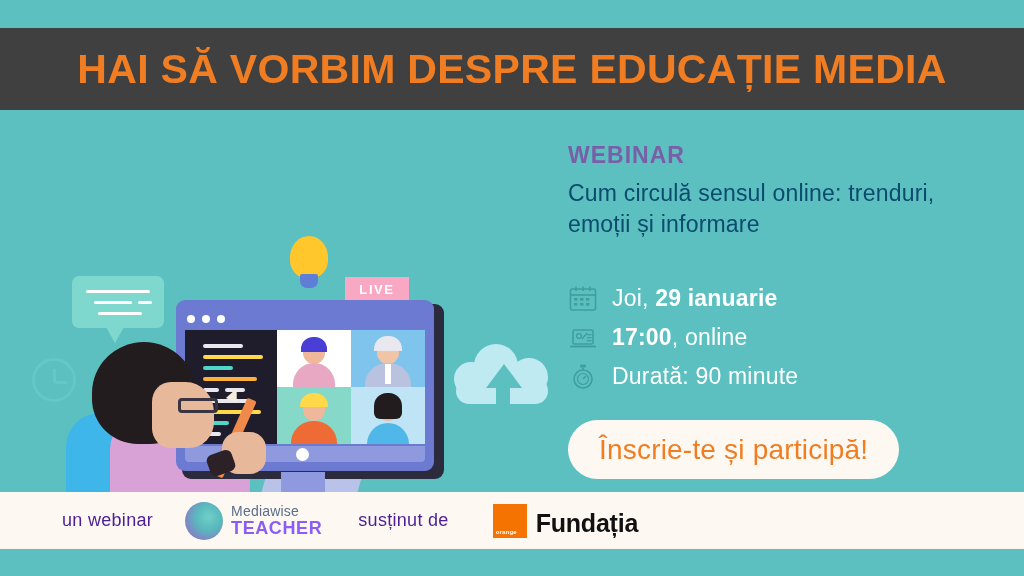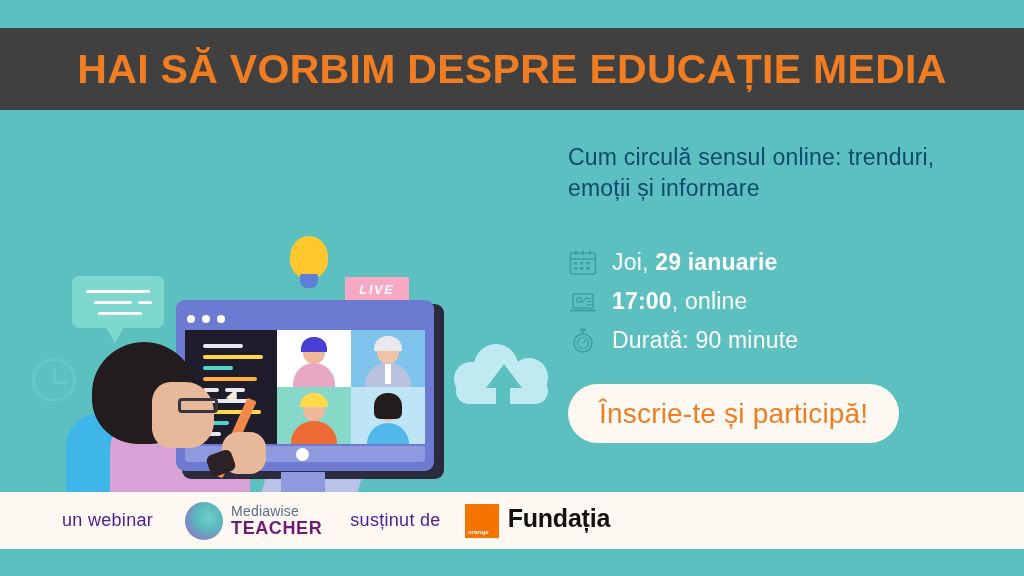--- a/index.html
+++ b/index.html
@@ -51,32 +51,32 @@
   .fr { display:flex; align-items:center; gap:0; padding-left:62px; }
   .fsmall { font-size:18px; color:#4c1d95; letter-spacing:.3px; }
   .mw-logo { display:flex; align-items:center; margin-left:32px; }
   .mw-circle {
     width:38px; height:38px; border-radius:50%;
     background:radial-gradient(circle at 62% 40%, #6fd0c8 0%, #59b9bd 38%, #7f86c4 72%, #9b8fd0 100%);
     margin-right:8px;
   }
   .mw-text { line-height:1; }
   .mw-top { font-size:14px; color:#5a6d8a; letter-spacing:.2px; }
-  .mw-bot { font-size:18px; font-weight:bold; color:#701a75; letter-spacing:.6px; margin-top:1px; }
-  .f2 { margin-left:28px; }
-  .fd-logo { display:flex; align-items:flex-start; margin-left:24px; }
+  .mw-bot { font-size:18px; font-weight:bold; color:#8b5cf6; letter-spacing:.6px; margin-top:1px; }
+  .f2 { margin-left:36px; }
+  .fd-logo { display:flex; align-items:flex-end; margin-left:44px; }
   .orange-sq {
     width:34px; height:34px; background:#f57300; margin-right:9px;
     display:flex; align-items:flex-end; justify-content:flex-start;
   }
   .orange-sq span { font-size:6px; color:#ffffff; font-weight:bold; padding:0 0 3px 3px; letter-spacing:.2px; }
   .fd-text { font-size:25px; font-weight:bold; color:#111111; letter-spacing:-.2px; }
 
   
-  .ill { position:absolute; left:0; top:0; width:560px; height:382px;font-style:italic; }
+  .ill { position:absolute; left:0; top:0; width:560px; height:382px; }
   .clock-deco { position:absolute; left:32px; top:248px; width:44px; height:44px;
     border:3px solid #63c8c6; border-radius:50%; }
   .clock-deco:before { content:""; position:absolute; left:18px; top:8px; width:3px; height:14px; background:#63c8c6; }
   .clock-deco:after  { content:""; position:absolute; left:20px; top:20px; width:12px; height:3px; background:#63c8c6; }
 
   .bubble { position:absolute; left:72px; top:166px; width:92px; height:52px;
     background:#7fd8cd; border-radius:7px; }
   .bubble:after { content:""; position:absolute; left:34px; top:51px;
     border-left:9px solid transparent; border-right:9px solid transparent; border-top:16px solid #7fd8cd; }
   .bl { position:absolute; height:3px; background:#ffffff; border-radius:2px; }
@@ -227,20 +227,21 @@
       <div class="hair"></div>
       <div class="face"></div>
       <div class="glasses"></div>
       <div class="pencil"></div>
       <div class="pencil-tip"></div>
       <div class="hand"></div>
       <div class="cuff"></div>
     </div>
 
     <div class="rightcol">
+      <div class="kicker">WEBINAR</div>
       <div class="subtitle">Cum circulă sensul online: trenduri, emoții și informare</div>
 
       <div class="details">
 
         <div class="drow">
           <span class="dicon">
             <svg width="30" height="30" viewBox="0 0 30 30">
               <rect x="2.5" y="5" width="25" height="21" rx="2" fill="none" stroke="#3f9e9e" stroke-width="1.6"></rect>
               <line x1="2.5" y1="11" x2="27.5" y2="11" stroke="#3f9e9e" stroke-width="1.6"></line>
               <line x1="8" y1="2.5" x2="8" y2="7" stroke="#3f9e9e" stroke-width="1.6"></line>

